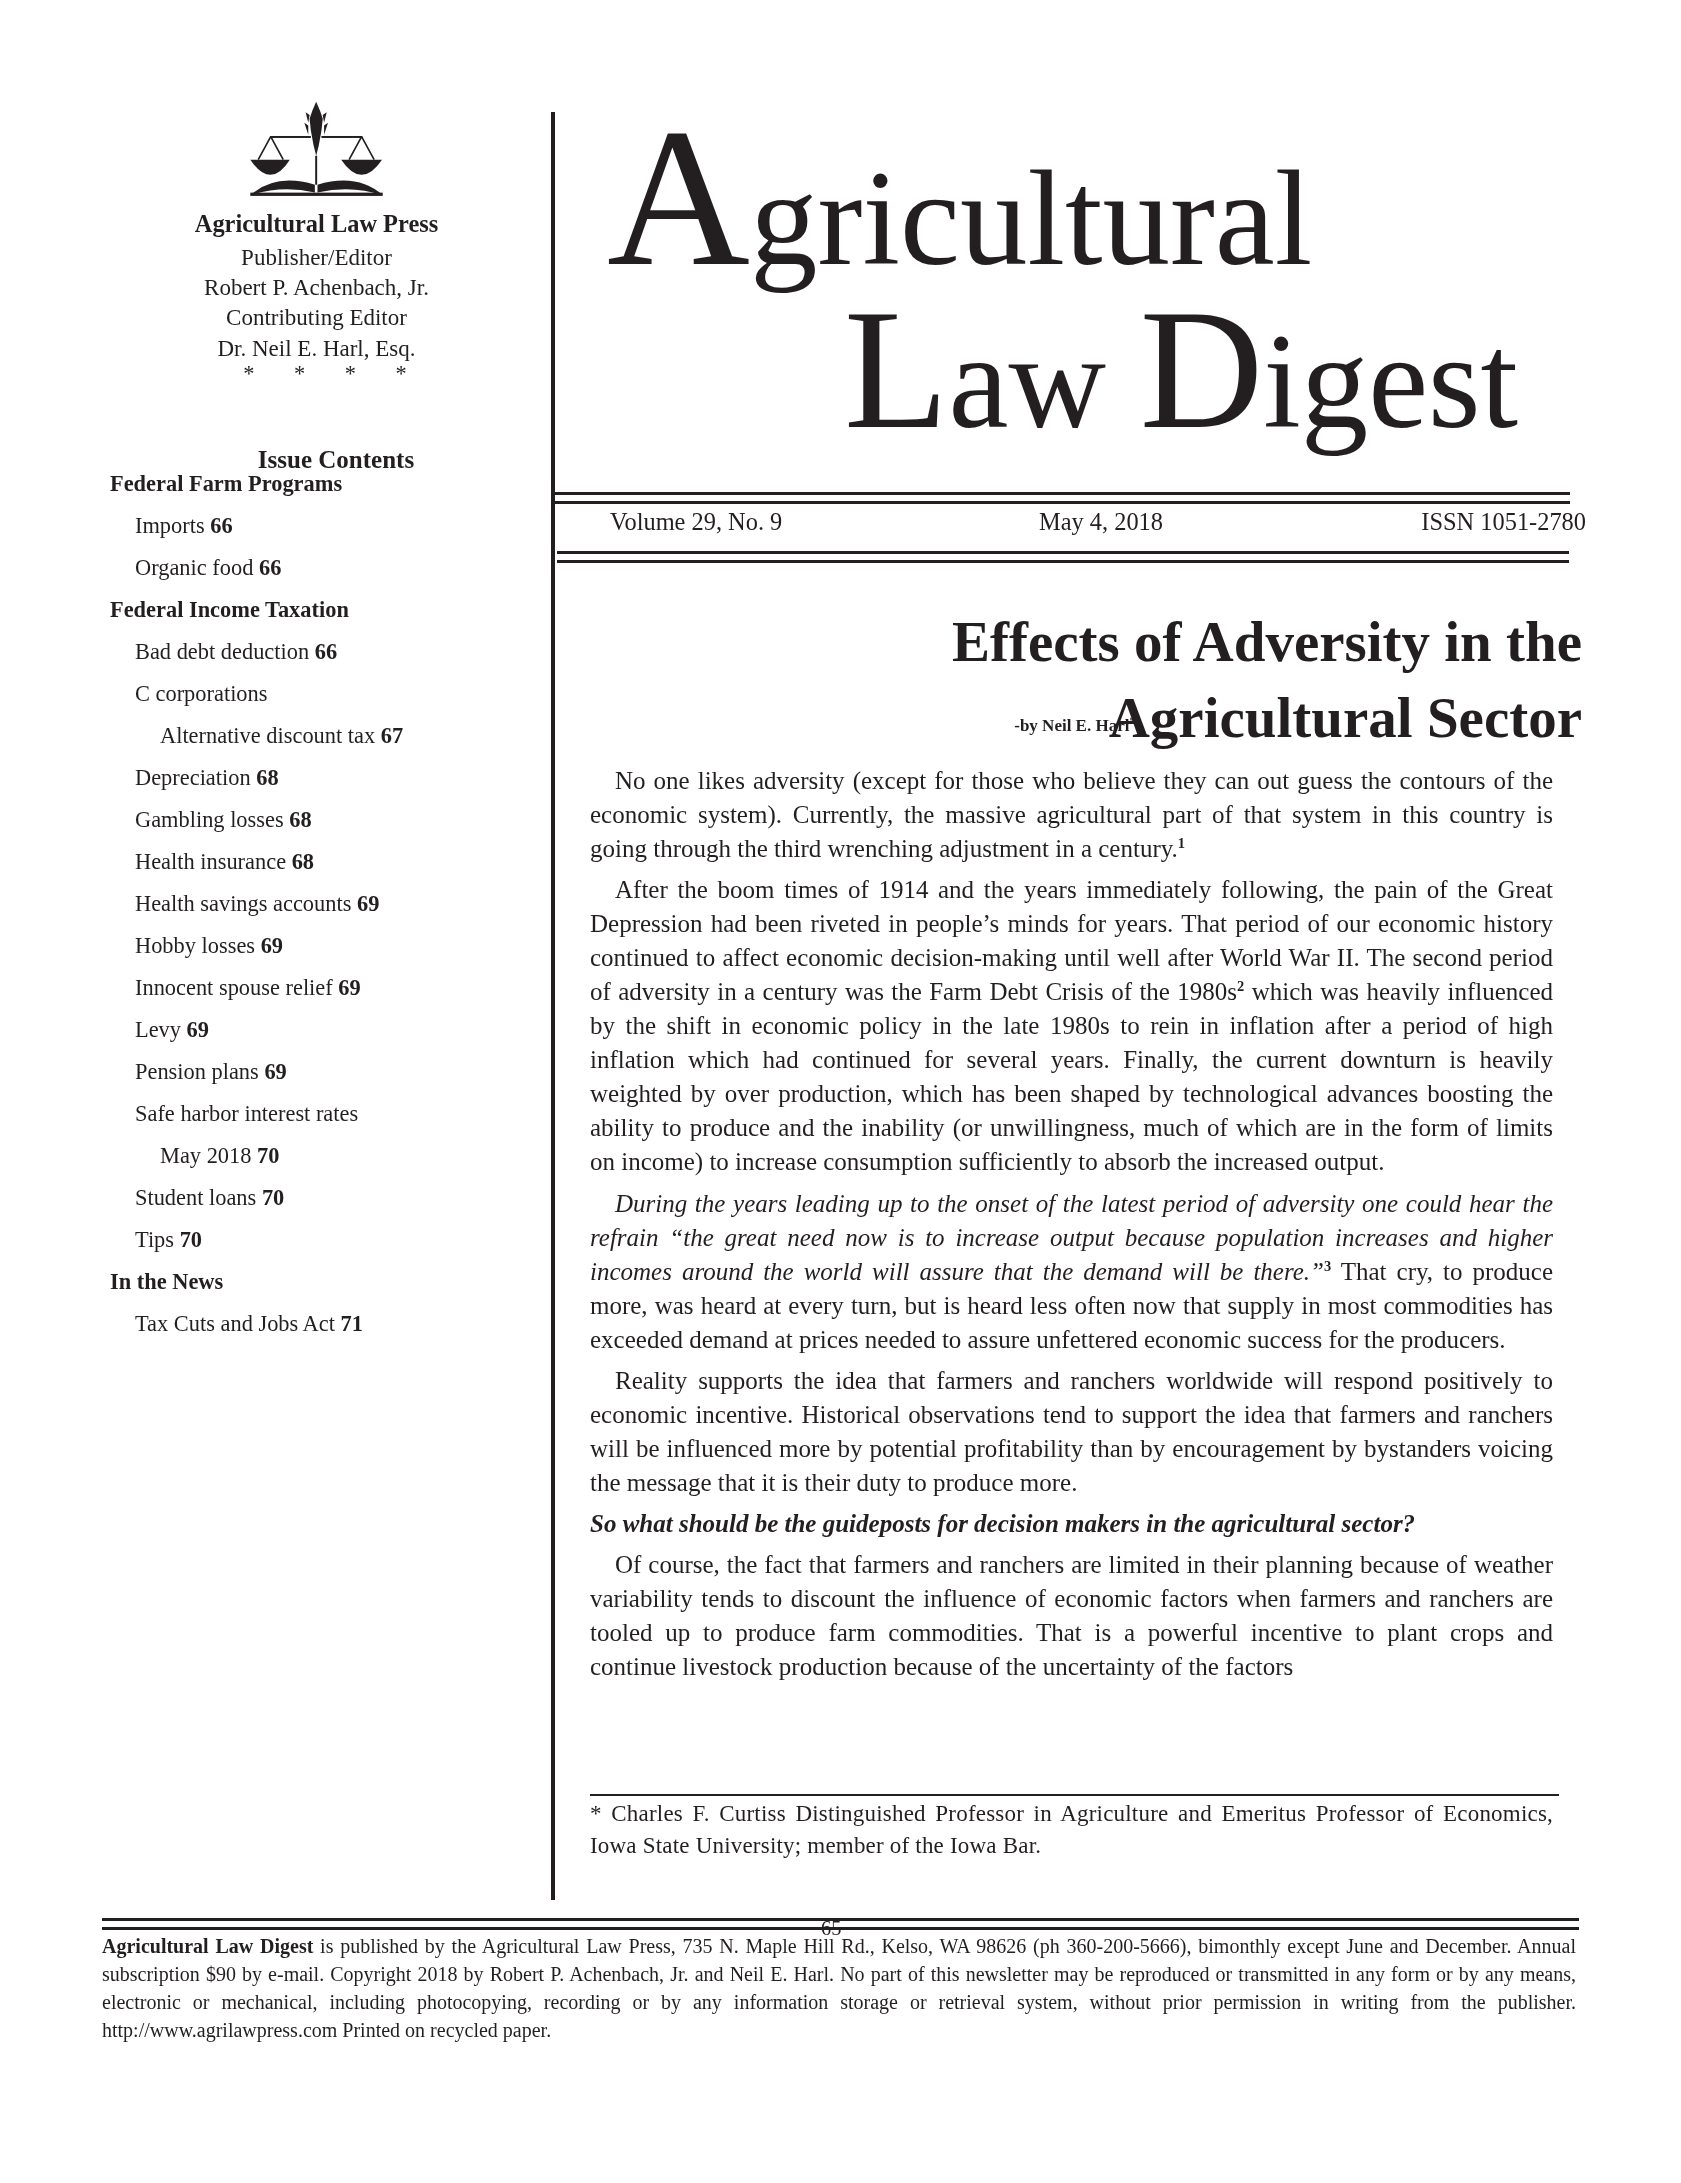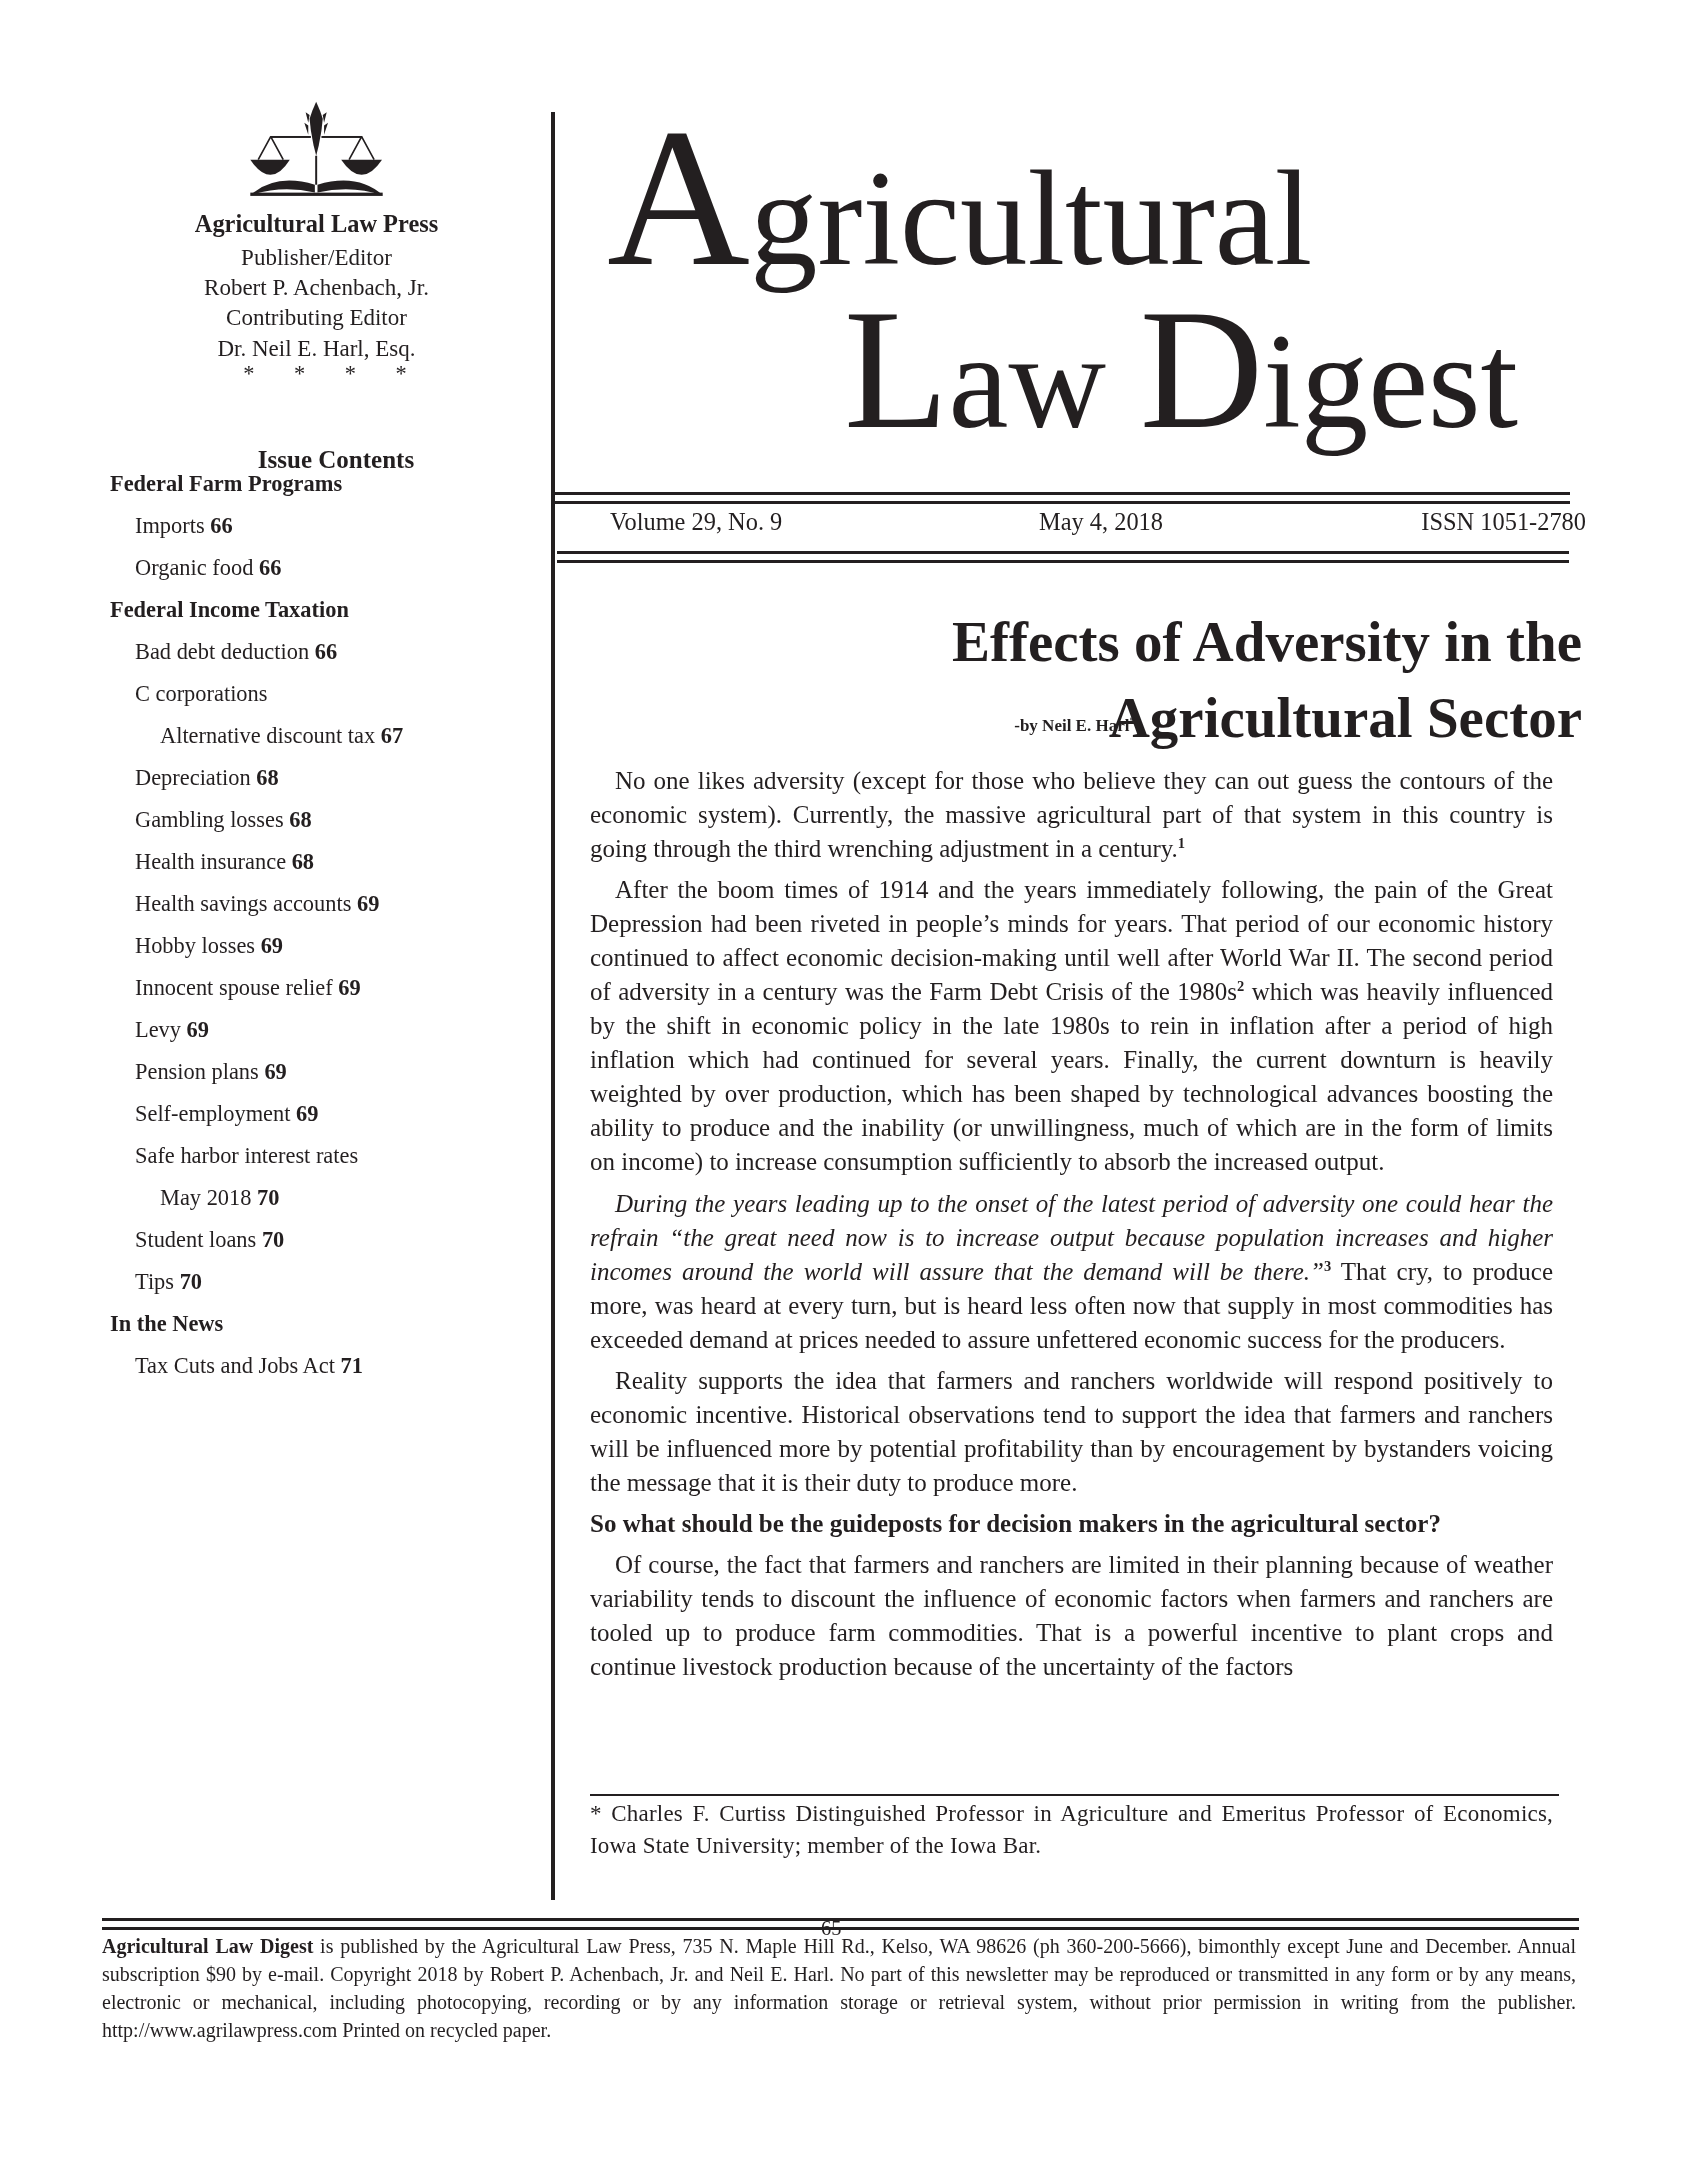--- a/index.html
+++ b/index.html
@@ -51,21 +51,21 @@
 
   
   #article-title { left: 567px; width: 1015px; top: 604px; text-align: right;
     font-size: 57px; font-weight: bold; line-height: 76px; }
   #byline { left: 567px; width: 1015px; top: 715px; text-align: center;
     font-size: 17px; font-weight: bold; }
   #byline sup { font-size: 10.6px; }
 
   #article-body { left: 590px; top: 764px; width: 963px; font-size: 25px; line-height: 34px; text-align: justify; }
   #article-body p { margin: 0 0 7.3px 0; text-indent: 25px; }
-  #article-body p.subhead { text-indent: 0; font-weight: bold; }
+  #article-body p.subhead { text-indent: 0; font-weight: bold; font-style: italic; }
   #article-body sup { font-size: 14.5px; line-height: 0; font-weight: bold; }
   #article-body i { font-style: italic; }
 
   #fn-rule { left: 590px; top: 1794px; width: 969px; height: 2px; background: #231f20; }
   #footnote { left: 590px; top: 1798px; width: 963px; font-size: 23px; line-height: 32px; text-align: justify; letter-spacing: 0.2px; }
 
   
   #frule-1 { left: 102px; top: 1918px; width: 1477px; }
   #frule-2 { left: 102px; top: 1927px; width: 1477px; }
   #footer-text { left: 102px; top: 1932px; width: 1474px; font-size: 20px; line-height: 28px; text-align: justify; }
@@ -115,21 +115,20 @@
     <div class="toc-item level-1"><span style="white-space: pre;">C corporations</span></div>
     <div class="toc-item level-2"><span style="white-space: pre;">Alternative discount tax </span><span class="toc-page">67</span></div>
     <div class="toc-item level-1"><span style="white-space: pre;">Depreciation </span><span class="toc-page">68</span></div>
     <div class="toc-item level-1"><span style="white-space: pre;">Gambling losses </span><span class="toc-page">68</span></div>
     <div class="toc-item level-1"><span style="white-space: pre;">Health insurance </span><span class="toc-page">68</span></div>
     <div class="toc-item level-1"><span style="white-space: pre;">Health savings accounts </span><span class="toc-page">69</span></div>
     <div class="toc-item level-1"><span style="white-space: pre;">Hobby losses </span><span class="toc-page">69</span></div>
     <div class="toc-item level-1"><span style="white-space: pre;">Innocent spouse relief </span><span class="toc-page">69</span></div>
     <div class="toc-item level-1"><span style="white-space: pre;">Levy </span><span class="toc-page">69</span></div>
     <div class="toc-item level-1"><span style="white-space: pre;">Pension plans </span><span class="toc-page">69</span></div>
-    <div class="toc-item level-1"><span style="white-space: pre;">Self-employment </span><span class="toc-page">69</span></div>
     <div class="toc-item level-1"><span style="white-space: pre; margin-top: 32px;">Safe harbor interest rates</span></div>
     <div class="toc-item level-2"><span style="white-space: pre;">May 2018 </span><span class="toc-page">70</span></div>
     <div class="toc-item level-1"><span style="white-space: pre;">Student loans </span><span class="toc-page">70</span></div>
     <div class="toc-item level-1"><span style="white-space: pre;">Tips </span><span class="toc-page">70</span></div>
     <div class="toc-item level-0"><span style="white-space: pre;">In the News</span></div>
     <div class="toc-item level-1"><span style="white-space: pre;">Tax Cuts and Jobs Act </span><span class="toc-page">71</span></div>
   </div>
 
 <div class="abs" id="vrule"></div>
 

